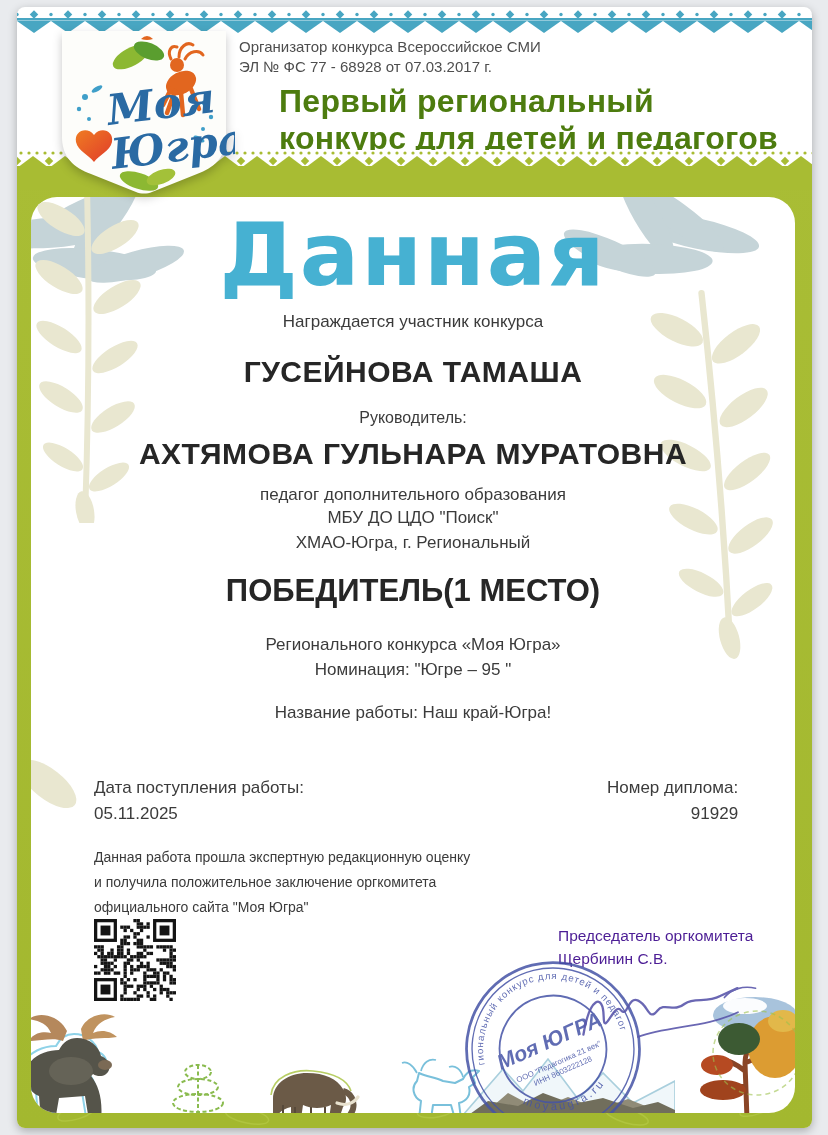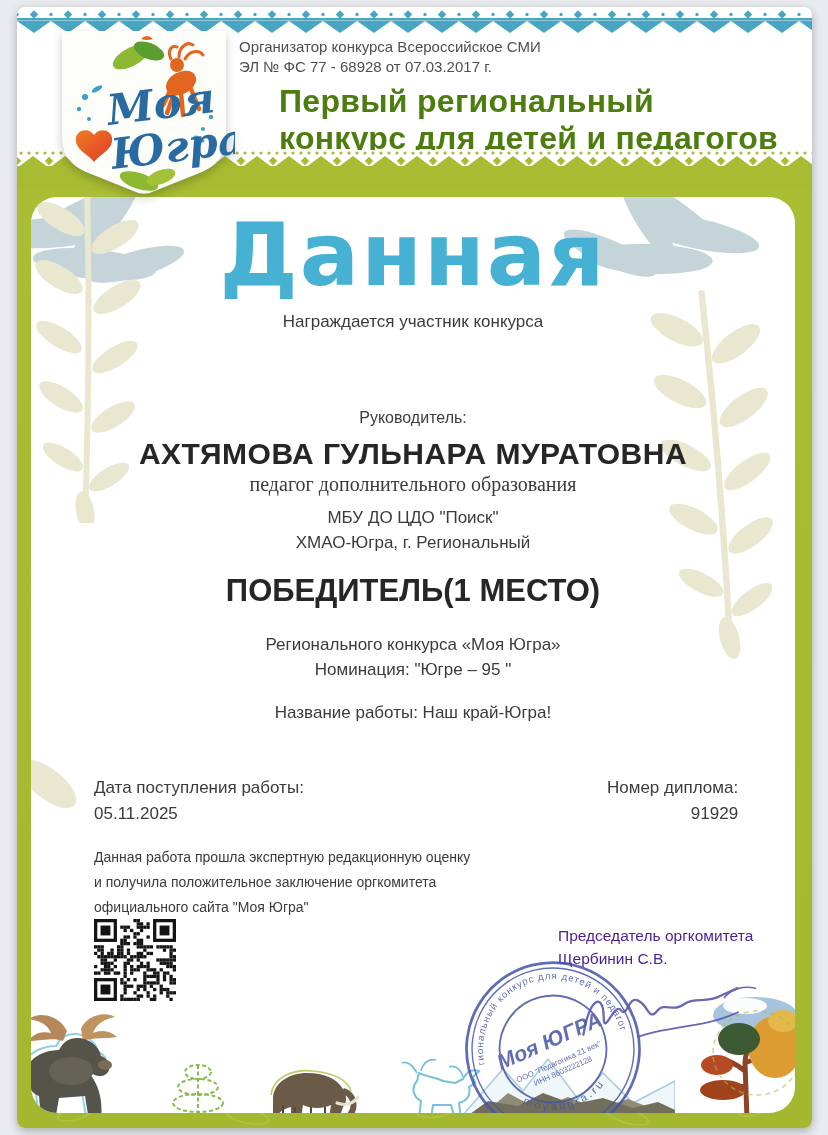--- a/index.html
+++ b/index.html
@@ -24,21 +24,21 @@
      border-radius:26px;overflow:hidden;}
   .lf{position:absolute;z-index:0;}
   .txt{position:absolute;left:0;right:0;text-align:center;color:#3b3b3b;z-index:2;}
   .diploma-title{top:6px;font-size:88px;font-weight:bold;color:#46b1d2;letter-spacing:2px;
      font-family:"DejaVu Sans","Liberation Sans",sans-serif;}
   .intro{top:102px;font-size:17px;margin-top:13px;}
   .name-big{font-size:30px;font-weight:bold;color:#262626;letter-spacing:.5px;}
   .participant{top:158px;}
   .sup-label{top:212px;font-size:16px;}
   .supervisor{top:240px;}
-  .role{top:276px;font-size:20px;font-family:Liberation Serif, serif;}
+  .role{top:288px;font-size:17px;}
   .orgn{top:311px;font-size:17px;}
   .loc{top:336px;font-size:17px;}
   .result{top:376px;font-size:31px;font-weight:bold;color:#262626;}
   .contest{top:438px;font-size:17px;text-align:center;}
   .nomination{top:463px;font-size:17px;}
   .worktitle{top:506px;font-size:17px;}
   .col{position:absolute;z-index:2;color:#3b3b3b;font-size:17px;line-height:26px;}
   .col-left{left:63px;top:578px;text-align:left;}
   .col-right{left:576px;top:578px;text-align:right;}
   .expert{position:absolute;left:63px;top:648px;z-index:2;color:#3b3b3b;font-size:14px;line-height:25px;text-align:left;}
@@ -196,20 +196,21 @@
           </svg>
         <svg class="lf lf-b2" viewBox="0 0 118 338" fill="#e9e7d0" color="#e9e7d0">
             <use href="#leafBranch"></use>
           </svg>
         <svg class="lf lf-s1" viewBox="0 0 74 62" fill="#e9e7d0">
             <ellipse cx="37" cy="31" rx="34" ry="15"></ellipse>
           </svg>
 
         <div class="txt diploma-title">Данная</div>
         <div class="txt intro">Награждается участник конкурса</div>
+        <div class="txt participant name-big">ГУСЕЙНОВА ТАМАША</div>
         <div class="txt sup-label">Руководитель:</div>
         <div class="txt supervisor name-big">АХТЯМОВА ГУЛЬНАРА МУРАТОВНА</div>
         <div class="txt role">педагог дополнительного образования</div>
         <div class="txt orgn">МБУ ДО ЦДО "Поиск"</div>
         <div class="txt loc">ХМАО-Югра, г. Региональный</div>
         <div class="txt result">ПОБЕДИТЕЛЬ(1 МЕСТО)</div>
         <div class="txt contest">Регионального конкурса «Моя Югра»</div>
         <div class="txt nomination">Номинация: "Югре – 95 "</div>
         <div class="txt worktitle">Название работы: Наш край-Югра!</div>
 

